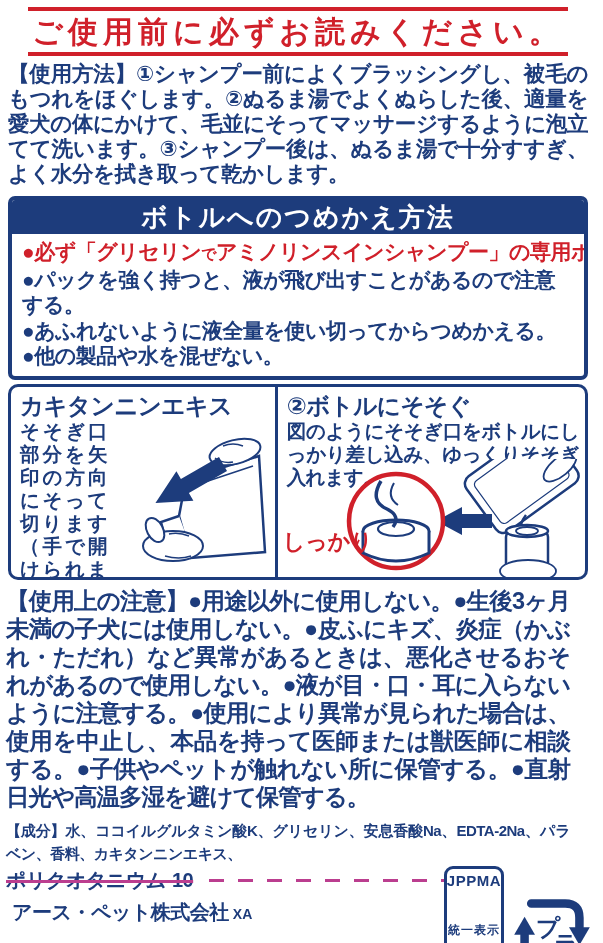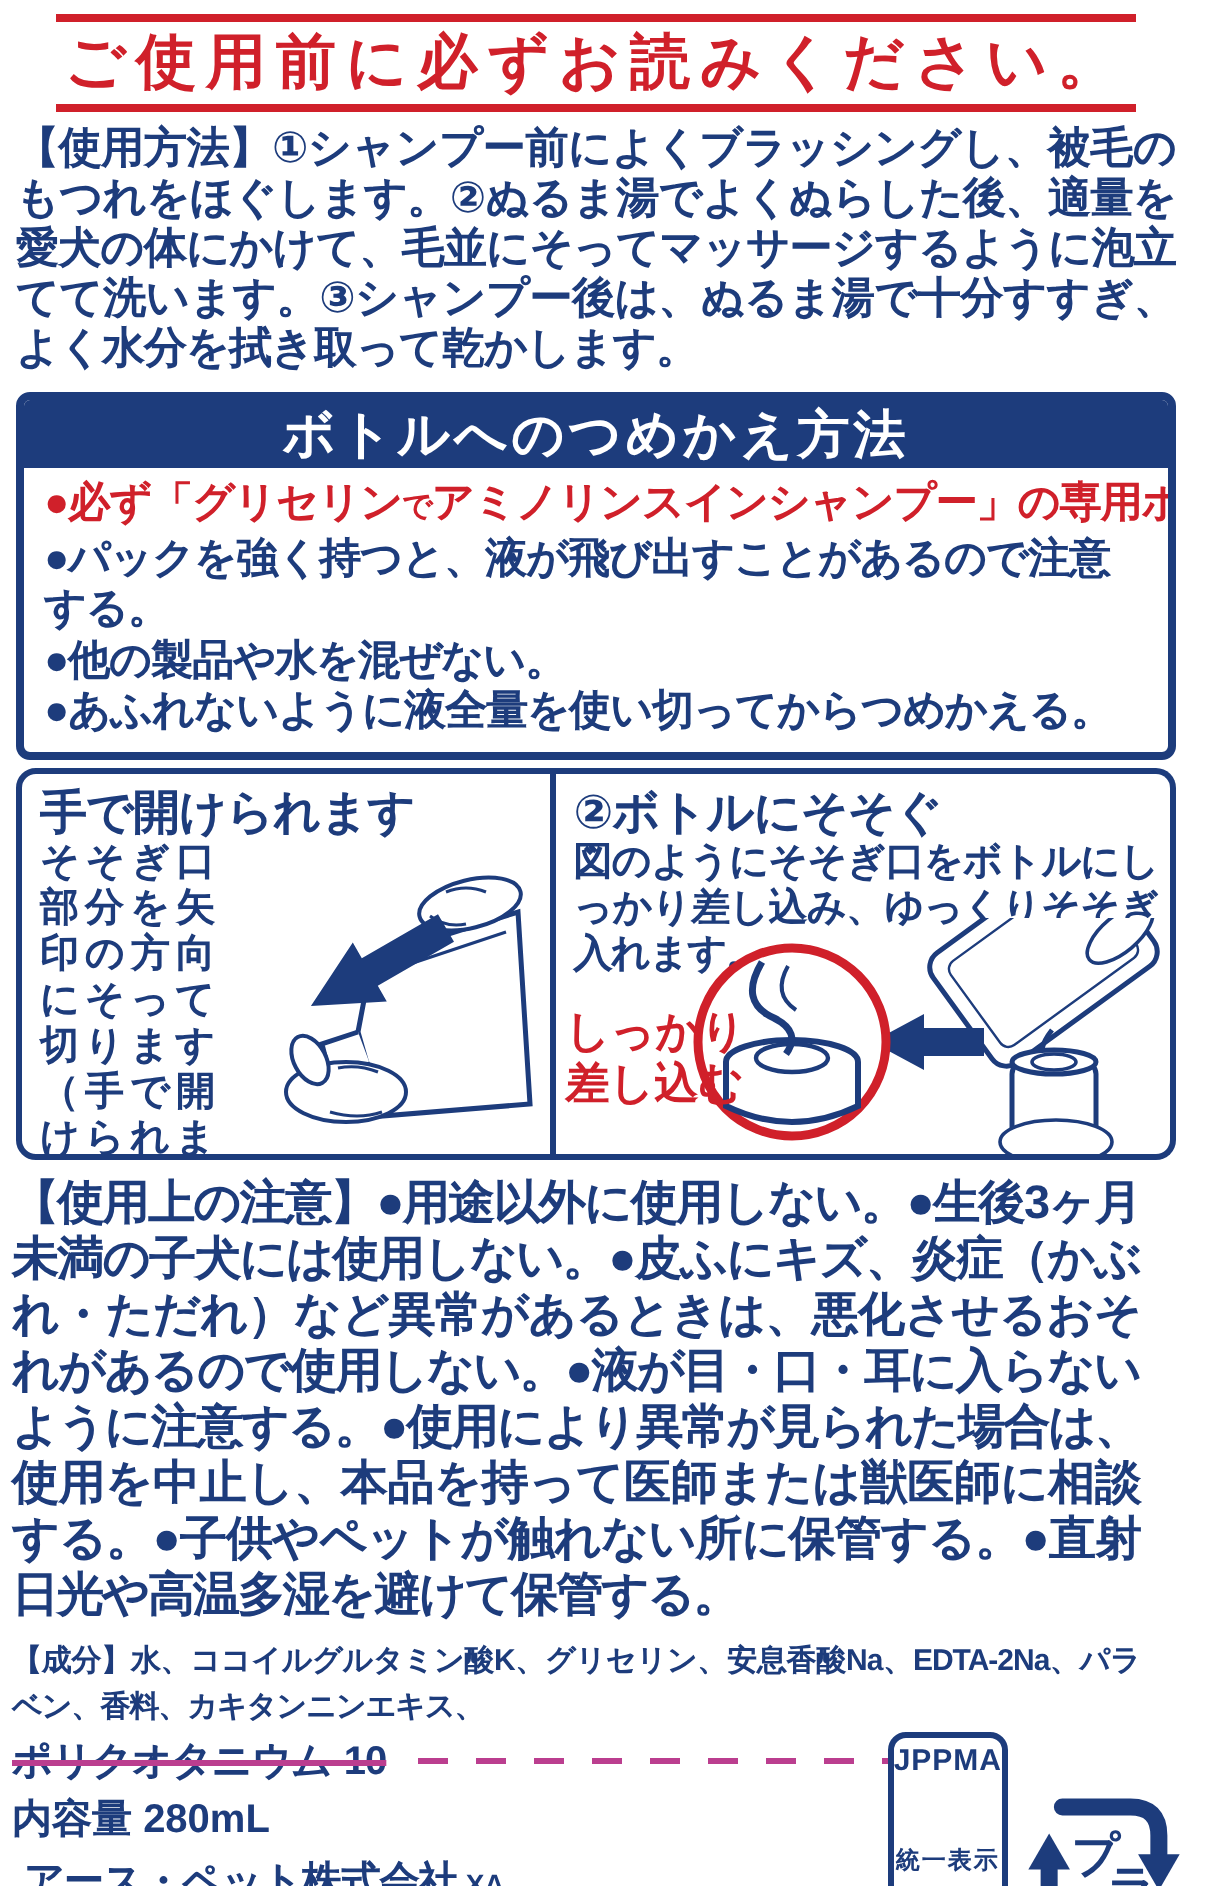--- a/index.html
+++ b/index.html
@@ -94,29 +94,29 @@
   <div class="red-rule"></div>
 
   <p class="usage">【使用方法】①シャンプー前によくブラッシングし、被毛のもつれをほぐします。②ぬるま湯でよくぬらした後、適量を愛犬の体にかけて、毛並にそってマッサージするように泡立てて洗います。③シャンプー後は、ぬるま湯で十分すすぎ、よく水分を拭き取って乾かします。</p>
 
   <div class="refill">
     <div class="refill-top">
       <div class="refill-header">ボトルへのつめかえ方法</div>
       <div class="refill-bullets">
         <div class="bullet-warning"><span>●必ず「グリセリン</span><span class="small">で</span><span>アミノリンスインシャンプー」の専用ボトルにつめかえる。</span></div>
         <div>●パックを強く持つと、液が飛び出すことがあるので注意する。</div>
+        <div>●あふれないように液全量を使い切ってからつめかえる。</div>
         <div>●他の製品や水を混ぜない。</div>
-        <div>●あふれないように液全量を使い切ってからつめかえる。</div>
       </div>
     </div>
 
     <div class="refill-panels">
 
       <div class="panel panel-left">
-        <div class="panel-title">手で開けられます</div>
+        <div class="panel-title">カキタンニンエキス</div>
         <div class="panel-body">
           <svg class="left-art" width="158" height="128" viewBox="0 0 158 128">
 
             <path d="M75 45 L148 22 L154 118 L80 124 L68 82 Z" fill="#fff" stroke="var(--navy)" stroke-width="2.5"></path>
             <path d="M82 52 L142 32" fill="none" stroke="var(--navy)" stroke-width="1.5"></path>
 
             <path d="M68 82 L50 88 L54 104 L74 98" fill="#fff" stroke="var(--navy)" stroke-width="2.5"></path>
 
             <ellipse cx="124" cy="18" rx="26" ry="12" transform="rotate(-14 124 18)" fill="#fff" stroke="var(--navy)" stroke-width="2"></ellipse>
             <path d="M104 24 q8 6 18 4 M112 12 q10 -4 20 0" fill="none" stroke="var(--navy)" stroke-width="1.5"></path>
@@ -161,36 +161,31 @@
 
           <ellipse cx="118" cy="72" rx="33" ry="11" fill="#fff" stroke="var(--navy)" stroke-width="3"></ellipse>
           <path d="M85 72 v22 q33 16 66 0 v-22" fill="#fff" stroke="var(--navy)" stroke-width="3"></path>
           <ellipse cx="118" cy="70" rx="18" ry="7" fill="#fff" stroke="var(--navy)" stroke-width="2.2"></ellipse>
           <path d="M103 22 q-12 20 6 28 q14 7 6 18" fill="none" stroke="var(--navy)" stroke-width="3.5"></path>
           <path d="M116 24 q-8 14 4 22" fill="none" stroke="var(--navy)" stroke-width="2"></path>
         </svg>
 
         <div class="callout">
           <div>しっかり</div>
-          <div>差し込む</div>
         </div>
       </div>
     </div>
   </div>
 
   <p class="precautions">【使用上の注意】●用途以外に使用しない。●生後3ヶ月未満の子犬には使用しない。●皮ふにキズ、炎症（かぶれ・ただれ）など異常があるときは、悪化させるおそれがあるので使用しない。●液が目・口・耳に入らないように注意する。●使用により異常が見られた場合は、使用を中止し、本品を持って医師または獣医師に相談する。●子供やペットが触れない所に保管する。●直射日光や高温多湿を避けて保管する。</p>
 
   <p class="ingredients">【成分】水、ココイルグルタミン酸K、グリセリン、安息香酸Na、EDTA-2Na、パラベン、香料、カキタンニンエキス、</p>
   <div class="ing-row">
     <span class="strike">ポリクオタニウム-10</span>
     <span class="dashes"></span>
-  </div>
-  <div class="volume">
-    <span>内容量</span>
-    <span>280mL</span>
   </div>
 
   <div class="company">
     <div class="company-name-row">
       <span class="company-name">アース・ペット株式会社</span><span class="company-code">XA</span>
     </div>
 
   </div>
 
   <div class="marks">

